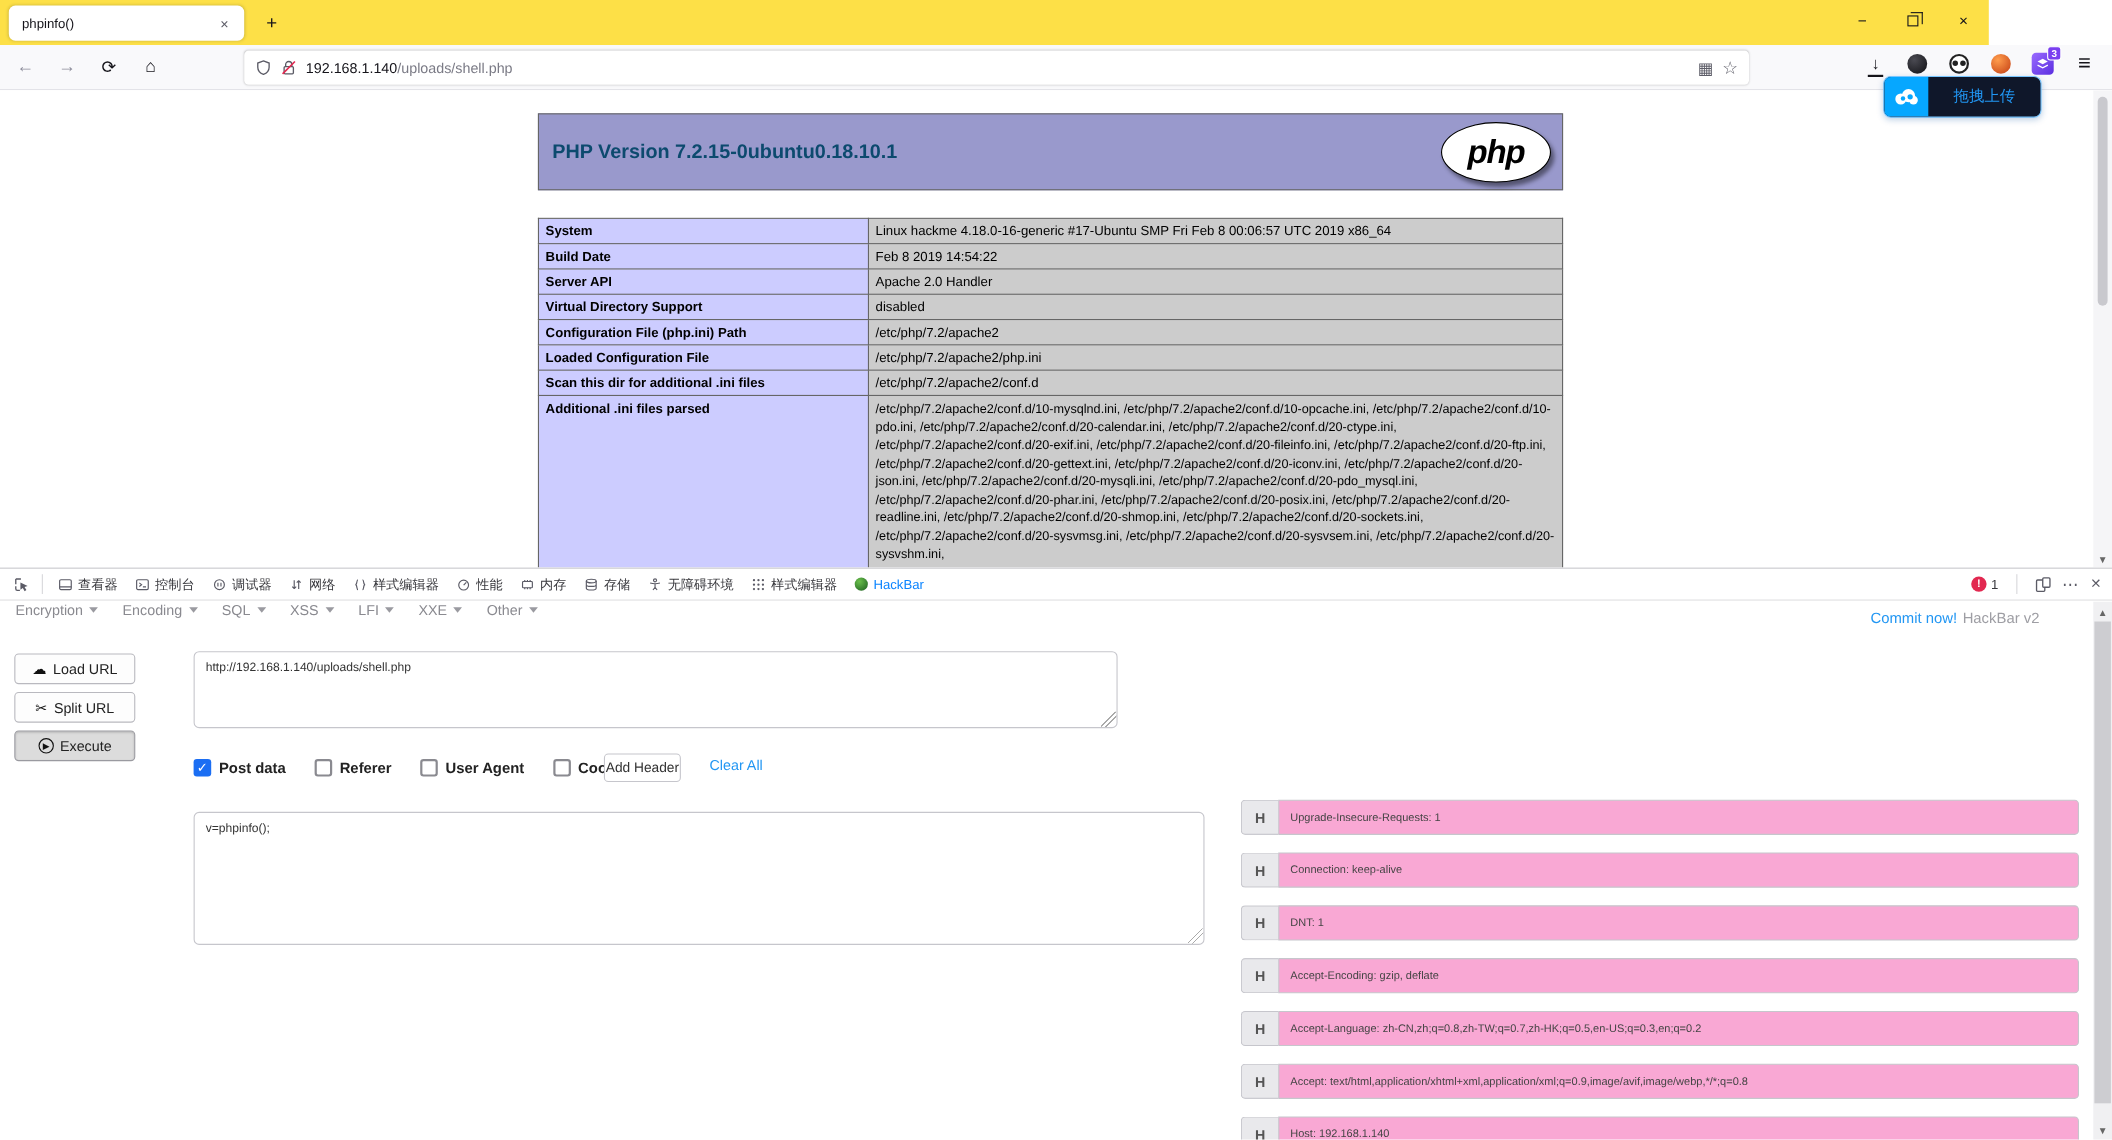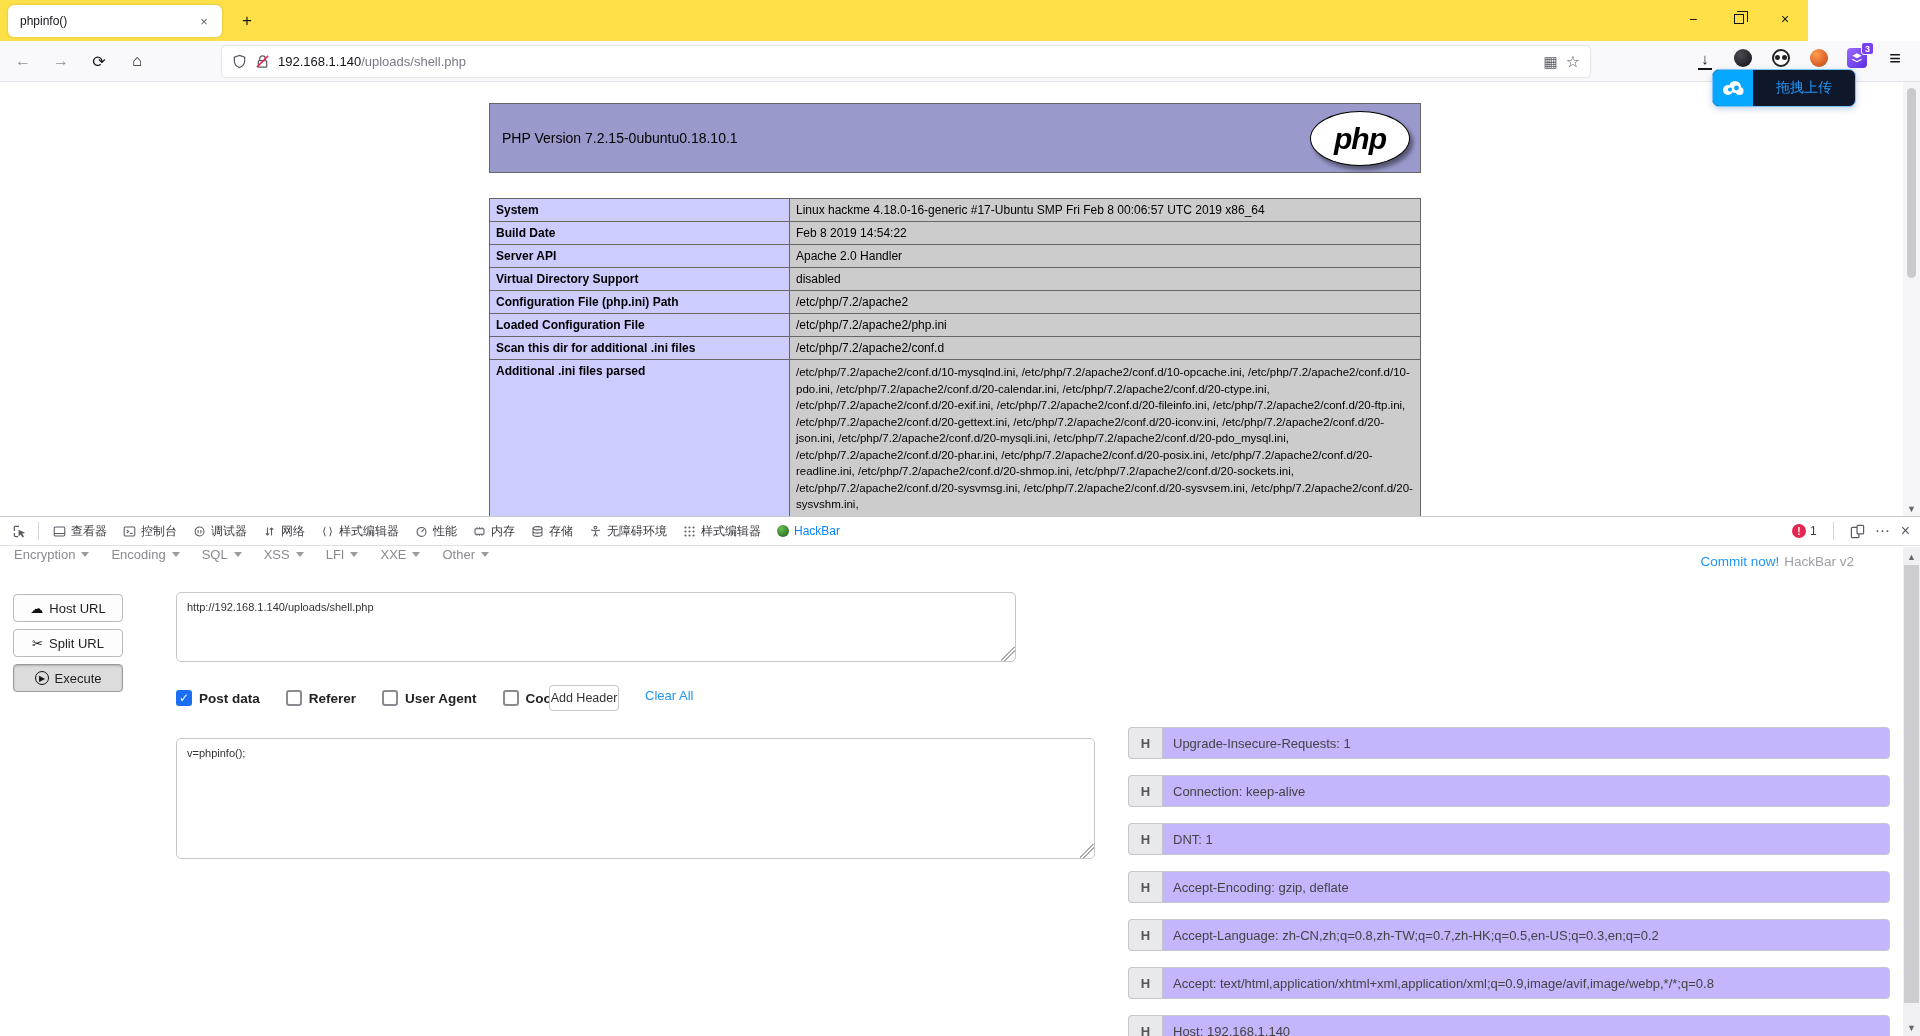--- a/index.html
+++ b/index.html
@@ -49,21 +49,21 @@
   .baidu-widget { position:absolute; left:1712px; top:28px; width:144px; height:38px; display:flex; z-index:5;
                   border:1px solid #79c6ff; border-radius:7px; background:#0f172a; box-shadow:0 2px 6px rgba(0,80,160,.25); overflow:hidden; }
   .baidu-logo { width:40px; height:100%; background:#06a7ff; display:flex; align-items:center; justify-content:center; }
   .baidu-label { flex:1; display:flex; align-items:center; justify-content:center; color:#2196f3; font-size:14px; white-space:nowrap; }
 
   
   .page { position:absolute; left:0; top:82px; width:1920px; height:434px; background:#fff; overflow:hidden; }
   .php-wrap { position:absolute; left:489px; top:0; width:932px; }
   .php-header { position:relative; margin-top:21px; height:70px; background:#9999cc; border:1px solid #666;
                 display:flex; align-items:center; padding-left:12px; }
-  .php-title { font-size:14px; font-weight:normal; color:#000000; }
+  .php-title { font-size:18px; font-weight:bold; color:#0c4a6e; }
   .php-logo { position:absolute; right:10px; top:7px; width:100px; height:55px; background:#fff; border:1px solid #000;
               border-radius:50%; box-shadow:3px 4px 4px rgba(0,0,0,.45); display:flex; align-items:center; justify-content:center; }
   .php-logo span { font-size:30px; font-weight:bold; font-style:italic; color:#000; letter-spacing:-1px; }
   .php-table { margin-top:25px; width:932px; border-collapse:collapse; font-size:12px; }
   .php-table td { border:1px solid #666; padding:4px 6px; vertical-align:top; }
   .php-table td.k { width:300px; background:#ccccff; font-weight:bold; color:#000; }
   .php-table td.v { background:#cccccc; color:#000; }
   .php-table td.v.small { font-size:11.5px; line-height:16.5px; }
 
   .page-scrollbar { position:absolute; right:0; top:0; width:17px; height:434px; background:#f5f5f7; }
@@ -113,22 +113,22 @@
   .cb-item { display:flex; align-items:center; gap:7px; font-size:13.5px; color:#222; font-weight:bold; }
   .cb-box { width:16px; height:16px; border:2px solid #8a8a90; border-radius:3px; background:#fff; }
   .cb-box.checked { border:none; background:#1b6ef3; color:#fff; font-size:12px; display:flex; align-items:center; justify-content:center; }
   .addheader-btn { position:absolute; left:549px; top:138px; width:70px; height:26px; border:1px solid #c6c6cc; border-radius:4px;
                    background:#fff; font-size:12.5px; color:#333; display:flex; align-items:center; justify-content:center; }
   .clearall-link { position:absolute; left:645px; top:141px; font-size:13px; color:#2196f3; }
 
   .hdr-row { position:absolute; left:1128px; width:762px; height:32px; display:flex; }
   .hdr-h { width:34px; background:#e9e9ec; border:1px solid #c6c6cc; border-right:none; border-radius:4px 0 0 4px;
            display:flex; align-items:center; justify-content:center; font-size:13px; font-weight:bold; color:#555; }
-  .hdr-input { flex:1; border:1px solid #c6c6cc; border-radius:0 4px 4px 0; font-size:13px; color:#444; padding:0 10px;
-               font-family:"Liberation Sans","DejaVu Sans",sans-serif; background:#c4b5fd; }
+  .hdr-input { flex:1; border:1px solid #c6c6cc; border-radius:0 4px 4px 0; font-size:10px; color:#444; padding:0 10px;
+               font-family:"Liberation Sans","DejaVu Sans",sans-serif; background:#f9a8d4; }
 
   .dt-scrollbar { position:absolute; right:0; top:0; width:17px; height:490px; background:#f0f0f2; }
   .dt-scroll-thumb { position:absolute; left:1px; top:18px; width:15px; height:438px; background:#cdcdd1; }
 
   svg { display:block; }
 </style>
 </head>
 <body>
 
 <div class="screen">
@@ -401,21 +401,21 @@
             <span class="caret"></span>
           </div>
       </div>
       <div class="hb-commit">
         <span class="lnk">Commit now!</span>
         <span class="ver">HackBar v2</span>
       </div>
 
       <div class="hb-btn" style="top:47px;">
         <span class="btn-icon">☁</span>
-        <span>Host URL</span>
+        <span>Load URL</span>
       </div>
       <div class="hb-btn" style="top:82px;">
         <span class="btn-icon">✂</span>
         <span>Split URL</span>
       </div>
       <div class="hb-btn pressed" style="top:117px;">
         <span class="play-circle">▶</span>
         <span>Execute</span>
       </div>
 

